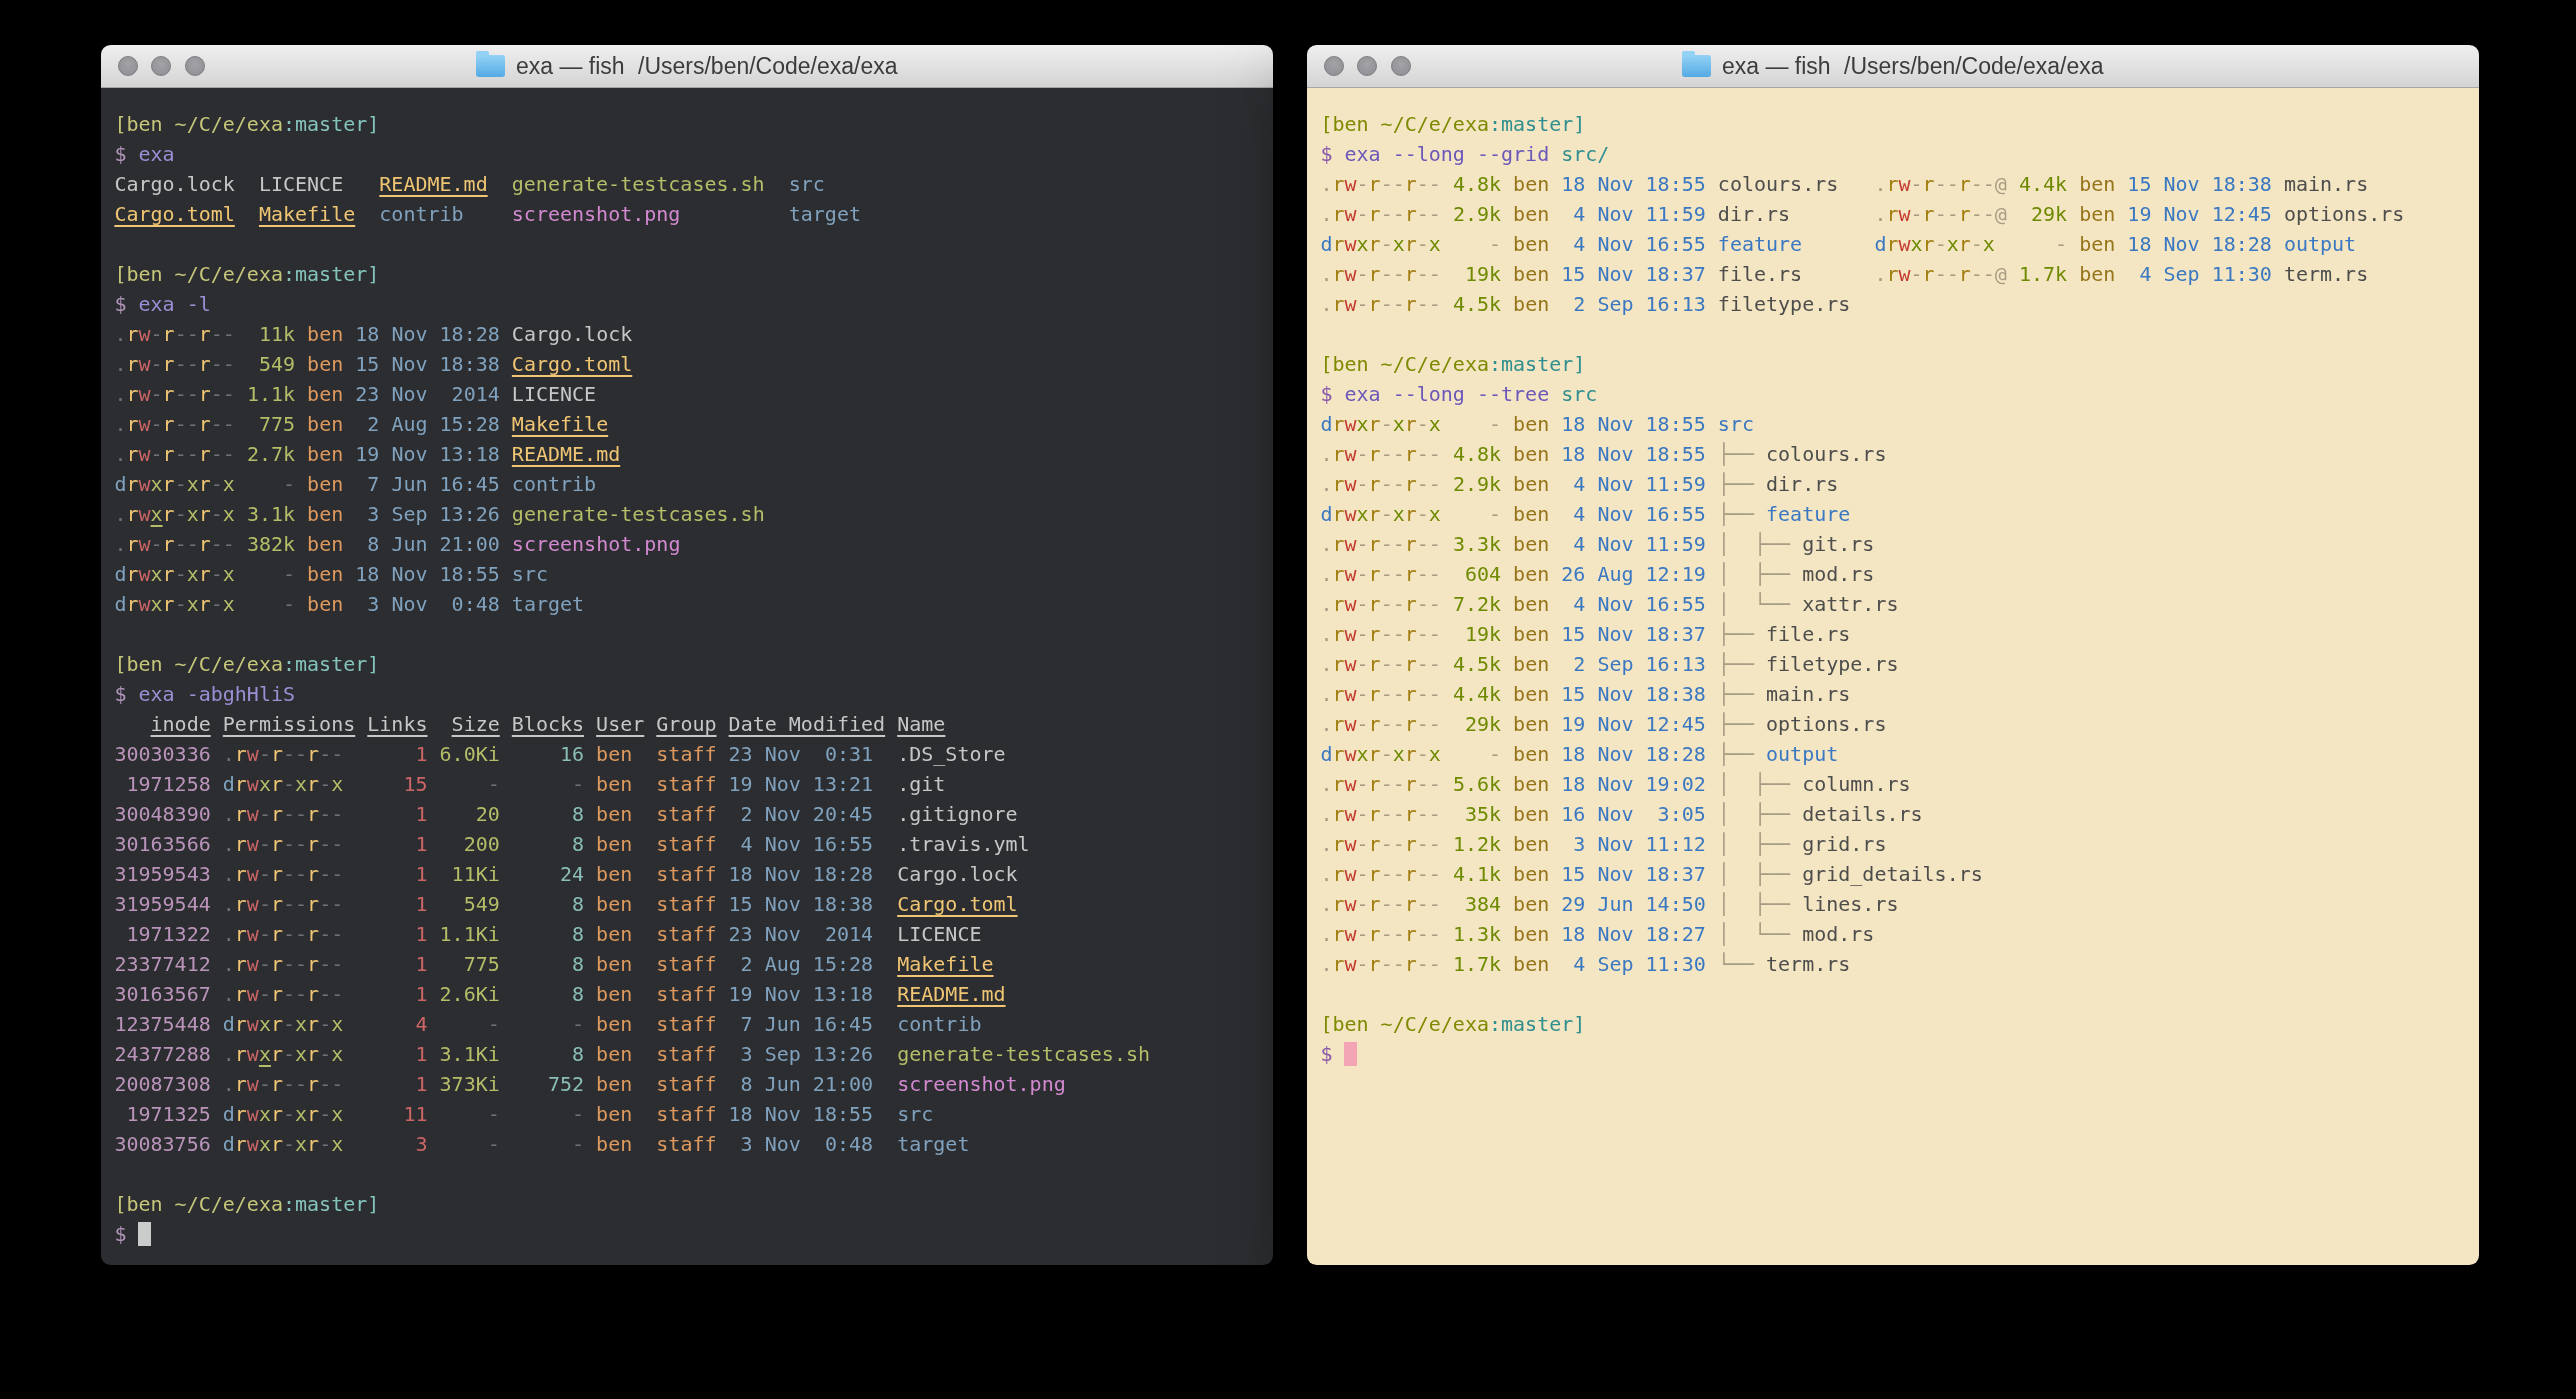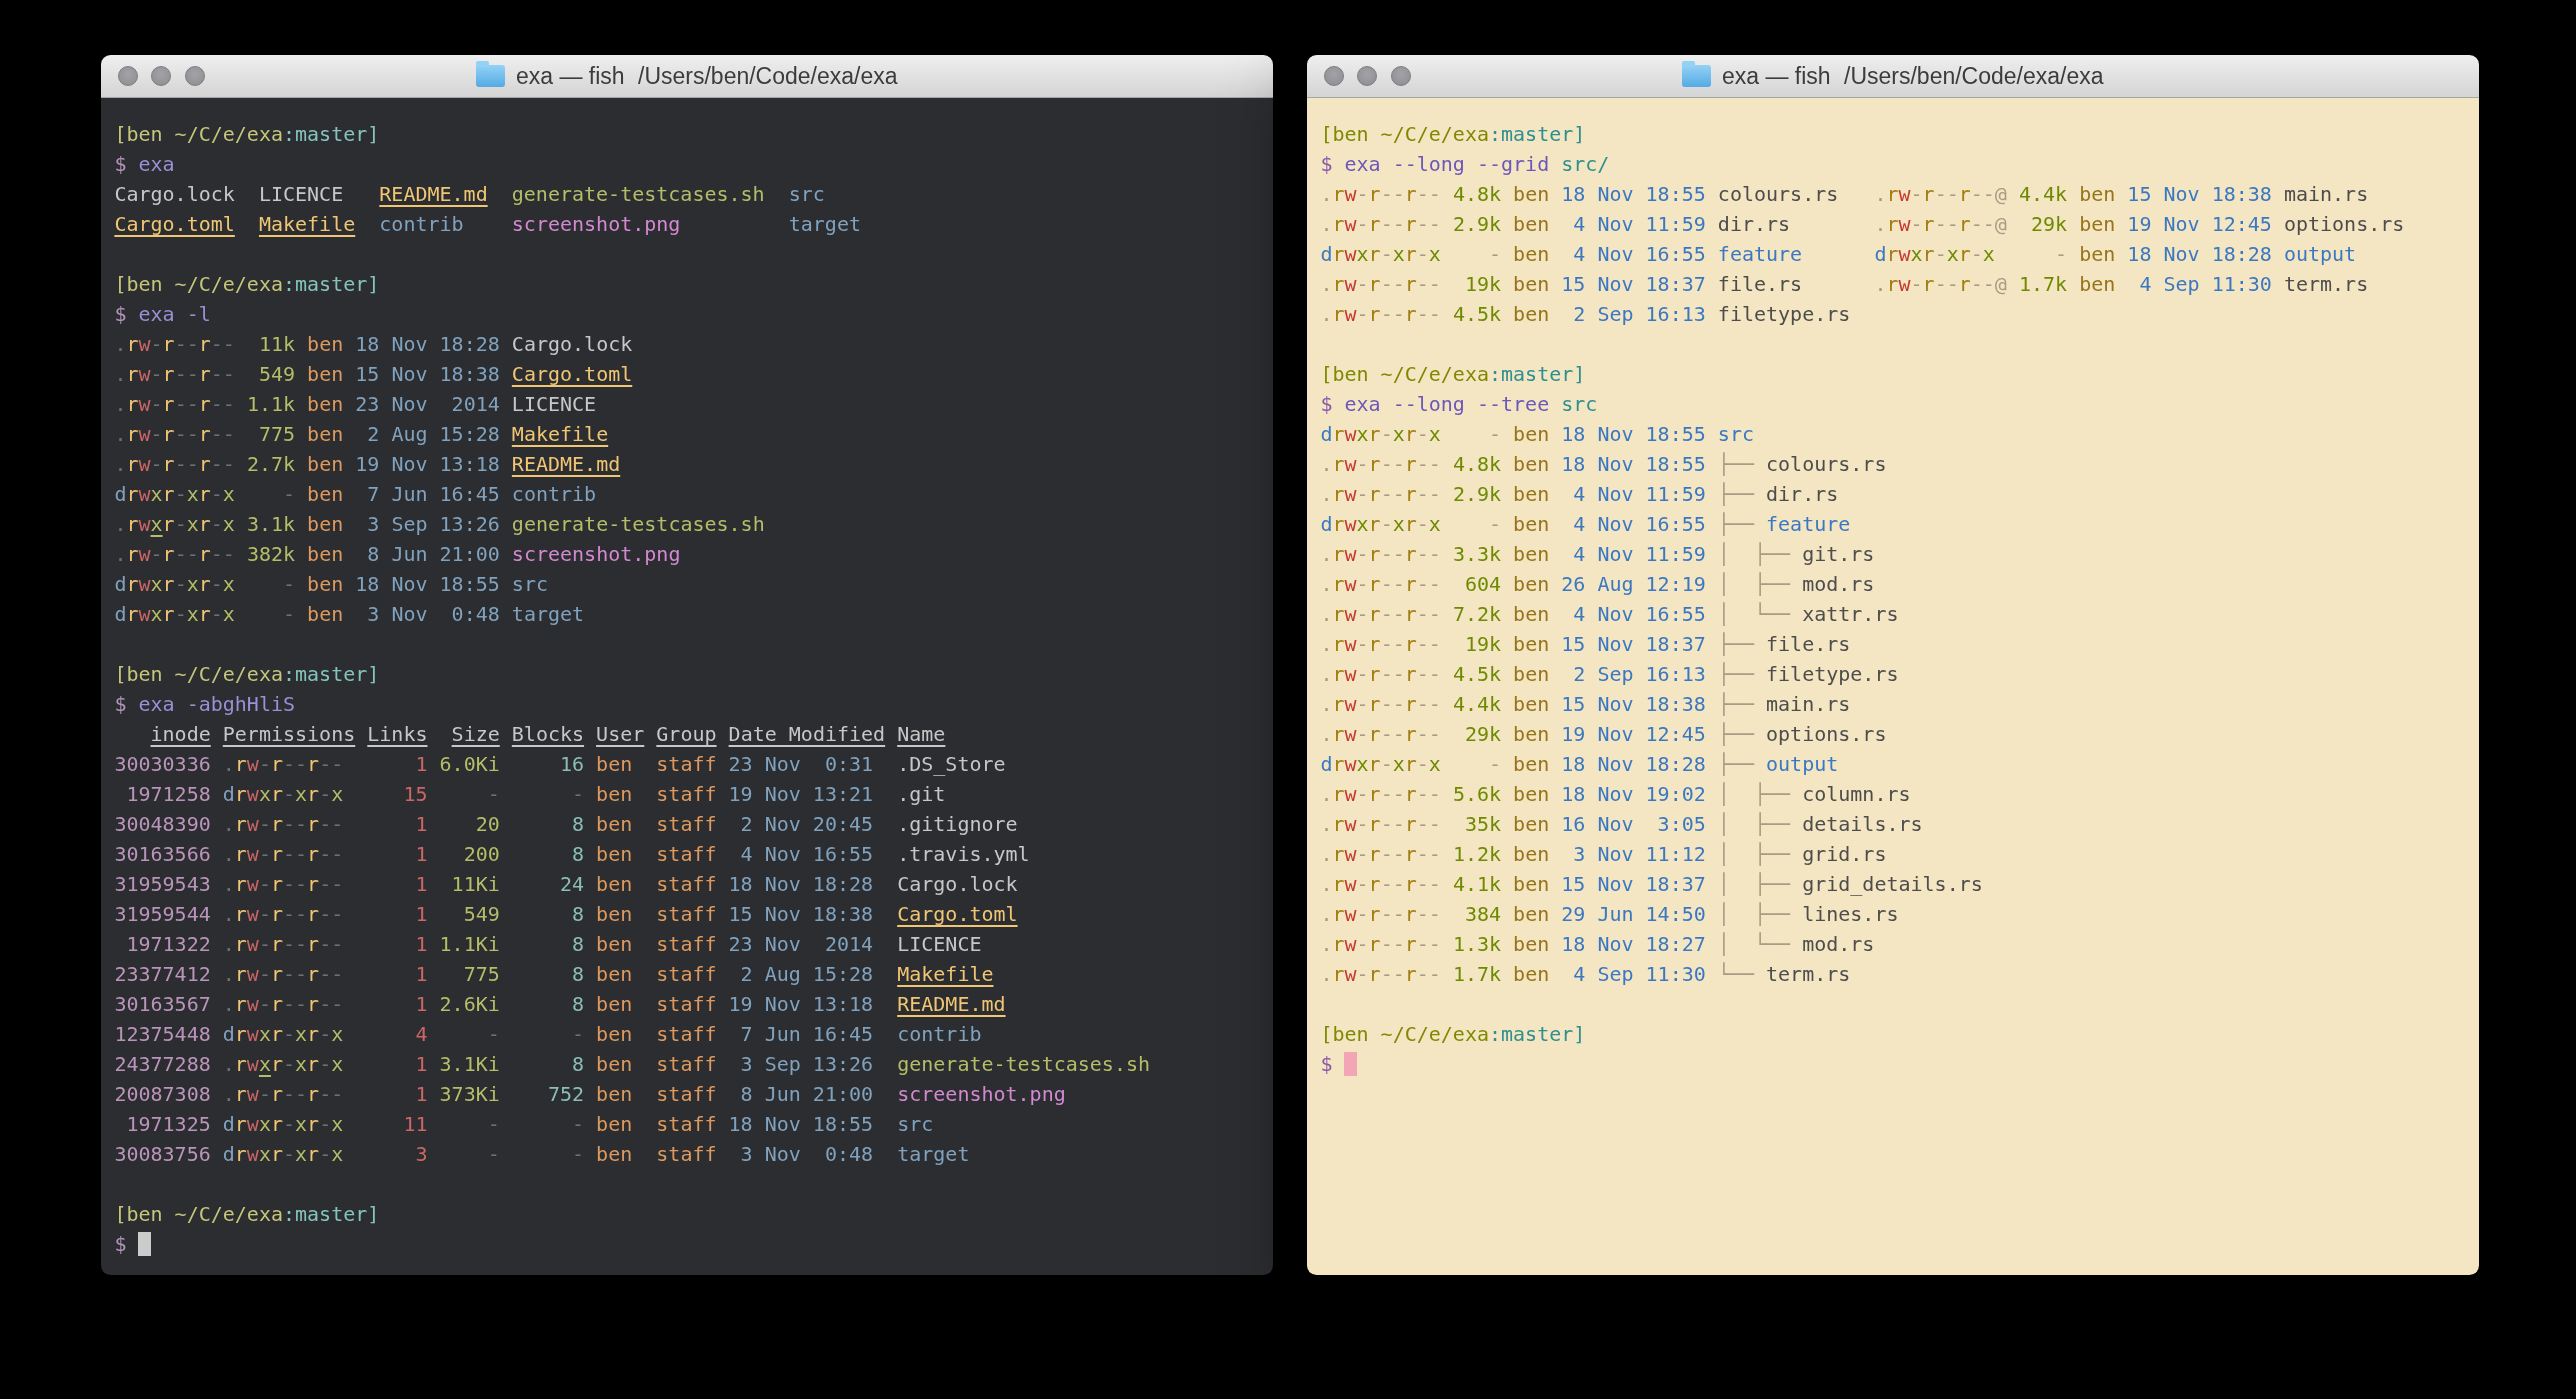--- a/index.html
+++ b/index.html
@@ -9,21 +9,20 @@
     position: relative;
     overflow: hidden;
     font-family: "Liberation Sans", sans-serif;
   }
   .window {
     position: absolute; top: 45px;
     width: 1172px; height: 1220px;
     border-radius: 9.6px;
     overflow: hidden;
     box-shadow: 0 29px 77px rgba(0,0,0,0.72), 0 0 1px rgba(0,0,0,0.6);
-    margin-top: 10px;
   }
   #win-left  { left: 101px; }
   #win-right { left: 1307px; }
   .titlebar {
     height: 43px;
     background: linear-gradient(180deg, #efefef 0%, #d4d4d4 100%);
     border-bottom: 1px solid #a6a6a6;
     display: flex; align-items: center; justify-content: center;
     position: relative;
     font-size: 23px; color: #3c3c3c;

